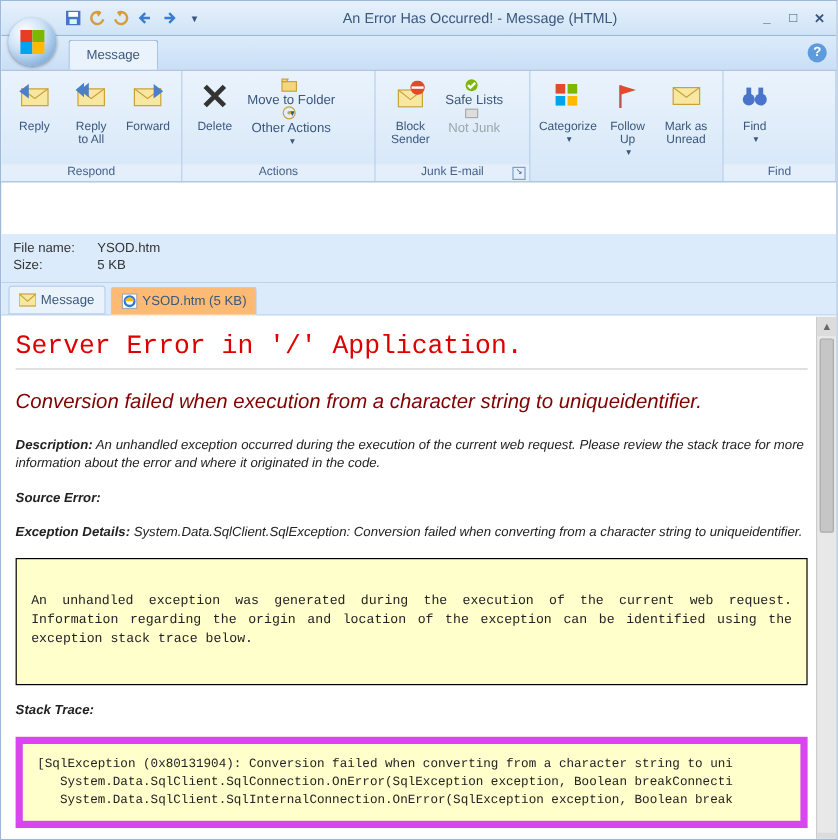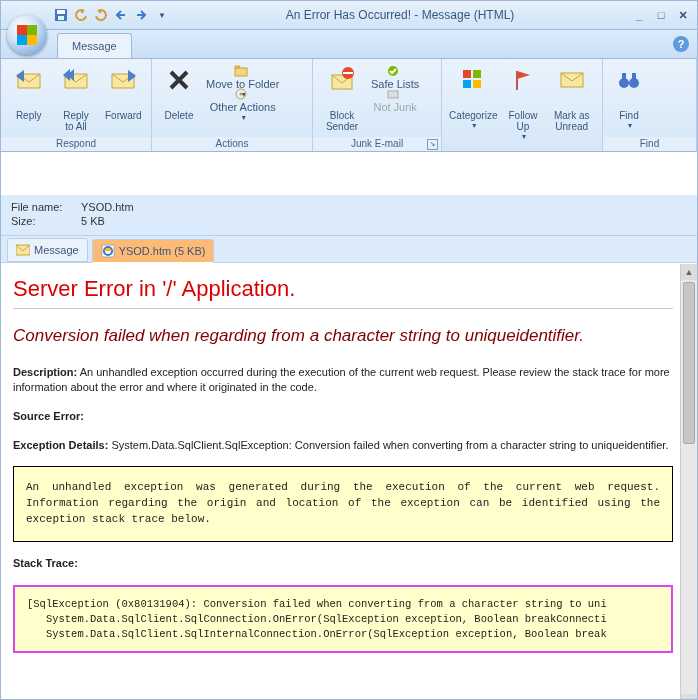--- a/index.html
+++ b/index.html
@@ -24,21 +24,21 @@
   .help{position:absolute;right:8px;top:6px;width:16px;height:16px;border-radius:50%;background:#5d9bdc;color:#fff;font-weight:bold;display:flex;align-items:center;justify-content:center;font-size:11px;}
 
   
   .ribbon{height:92px;background:linear-gradient(#eaf3fc,#d6e7f8);display:flex;border-bottom:1px solid #9db8d9;}
   .group{border-right:1px solid #b8d0ea;display:flex;flex-direction:column;}
   .group-body{flex:1;display:flex;align-items:flex-start;padding:3px 4px;}
   .group-title{height:14px;line-height:14px;text-align:center;font-size:10px;color:#44618a;background:rgba(255,255,255,.3);position:relative;}
   .group-title .launcher{position:absolute;right:3px;top:2px;width:9px;height:9px;border:1px solid #7d9fc6;font-size:7px;line-height:7px;color:#44618a;text-align:center;}
   .bigbtn{display:flex;flex-direction:column;align-items:center;justify-content:flex-start;width:44px;padding:2px 2px;text-align:center;border-radius:3px;cursor:pointer;}
   .bigbtn .ico{height:32px;display:flex;align-items:center;justify-content:center;}
-  .bigbtn .lbl{font-size:10px;line-height:11px;color:#3a577d;margin-top:14px;}
+  .bigbtn .lbl{font-size:10px;line-height:11px;color:#3a577d;margin-top:4px;}
   .smlist{display:flex;flex-direction:column;gap:2px;padding-top:2px;}
   .smbtn{display:flex;align-items:center;height:21px;padding:0 4px;border-radius:2px;cursor:pointer;white-space:nowrap;color:#3a577d;flex-direction:column;}
   .smbtn.disabled{color:#9aa;cursor:default;}
   .smbtn .ico{width:16px;height:16px;margin-right:4px;display:inline-flex;align-items:center;justify-content:center;}
   .dd{font-size:8px;margin-left:2px;color:#3a577d;}
 
   
   .hdrinfo{padding:6px 10px;background:#dcebfb;border-bottom:1px solid #b8d0ea;color:#333;margin-top:43px;}
   .hdrinfo-row{display:flex;gap:10px;margin-bottom:2px;}
   .hdrinfo-row .lbl{width:60px;}
@@ -54,27 +54,27 @@
   .bodyscroll{position:absolute;left:0;top:0;right:16px;bottom:16px;overflow:hidden;padding:4px 8px 8px 12px;background:#fff;}
   .vscroll{position:absolute;right:0;top:0;width:16px;bottom:16px;background:#e8e8e8;border-left:1px solid #ccc;}
   .vscroll .arrow{height:16px;background:#dcdcdc;display:flex;align-items:center;justify-content:center;color:#666;font-size:9px;}
   .vscroll .thumb{position:absolute;left:2px;right:2px;top:18px;height:160px;background:#c6c6c6;border:1px solid #aaa;border-radius:2px;}
   .hscroll{position:absolute;left:0;right:16px;bottom:0;height:16px;background:#e8e8e8;border-top:1px solid #ccc;}
   .hscroll .arrow{width:16px;height:16px;background:#dcdcdc;display:inline-flex;align-items:center;justify-content:center;color:#666;font-size:9px;}
   .hscroll .thumb{position:absolute;top:2px;bottom:2px;left:18px;width:520px;background:#c6c6c6;border:1px solid #aaa;border-radius:2px;}
   .corner{position:absolute;right:0;bottom:0;width:16px;height:16px;background:#e8e8e8;}
 
   
-  h1.ysod{font-family:Liberation Sans, sans-serif;font-weight:normal;color:#d00;font-size:22px;margin:8px 0 6px 0;}
+  h1.ysod{font-family:Liberation Mono, monospace;font-weight:normal;color:#d00;font-size:22px;margin:8px 0 6px 0;}
   hr{border:none;border-top:1px solid #ccc;margin:4px 0 16px 0;}
   h2.ysod{font-family:Verdana,sans-serif;font-weight:normal;font-style:italic;color:#800000;font-size:17px;margin:0 0 18px 0;line-height:1.3;}
-  .para{font-family:Arial,sans-serif;font-size:11px;line-height:1.35;margin:0 0 14px 0;}
+  .para{font-family:Arial,sans-serif;font-size:11px;line-height:1.35;margin:0 0 14px 0;font-style:italic;}
   .para b{font-weight:bold;}
-  .srcbox{background:#ffffcc;border:1px solid #000;padding:13px 12px;font-family:Consolas,"Courier New",monospace;font-size:11px;line-height:1.45;white-space:pre-wrap;margin:0 0 14px 0;}
-  .trace{background:#ffffcc;border:2px solid #d946ef;padding:10px 12px;font-family:Consolas,"Courier New",monospace;font-size:10.5px;line-height:1.4;white-space:pre;overflow:hidden;margin:0;}
+  .srcbox{background:#ffffcc;border:1px solid #000;padding:28px 12px;font-family:Consolas,"Courier New",monospace;font-size:11px;line-height:1.45;white-space:pre-wrap;margin:0 0 14px 0;}
+  .trace{background:#ffffcc;border:6px solid #d946ef;padding:10px 12px;font-family:Consolas,"Courier New",monospace;font-size:10.5px;line-height:1.4;white-space:pre;overflow:hidden;margin:0;}
 
   
   svg{display:block;}
 </style>
 </head>
 <body>
 
 <div class="titlebar">
   <span style="width:46px;"></span>
   <span class="qat-btn">
@@ -331,21 +331,21 @@
         </svg>
       </span>
     <span>YSOD.htm (5 KB)</span>
   </div>
 </div>
 
 <div class="bodywrap">
   <div class="bodyscroll">
     <h1 class="ysod">Server Error in '/' Application.</h1>
     <hr>
-    <h2 class="ysod">Conversion failed when regarding from a character string to uniqueidentifier.</h2>
+    <h2 class="ysod">Conversion failed when execution from a character string to uniqueidentifier.</h2>
 
     <p class="para">
       <b>Description:</b>
       <span>An unhandled exception occurred during the execution of the current web request. Please review the stack trace for more information about the error and where it originated in the code.</span>
     </p>
 
     <p class="para"><b>Source Error:</b></p>
 
     <p class="para">
       <b>Exception Details:</b>

